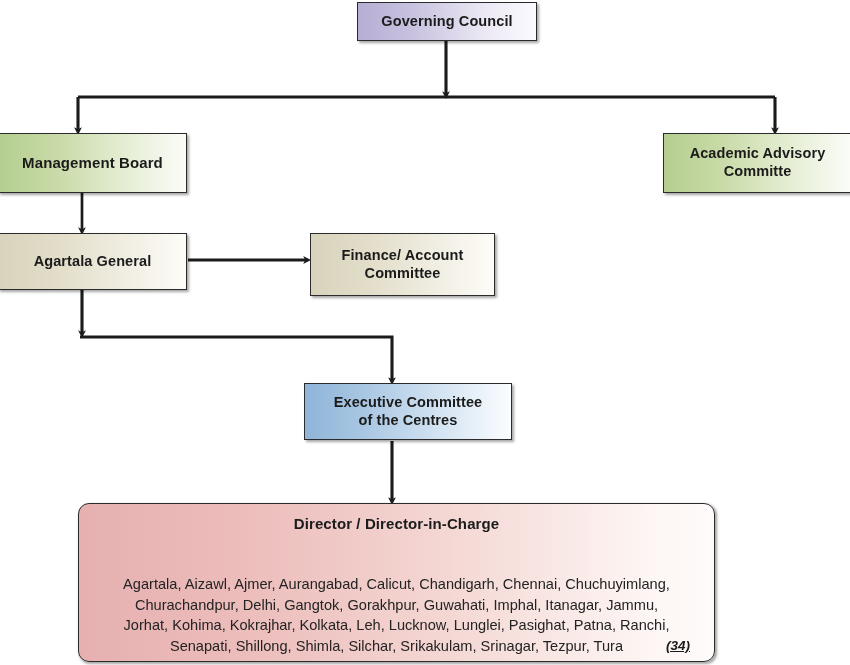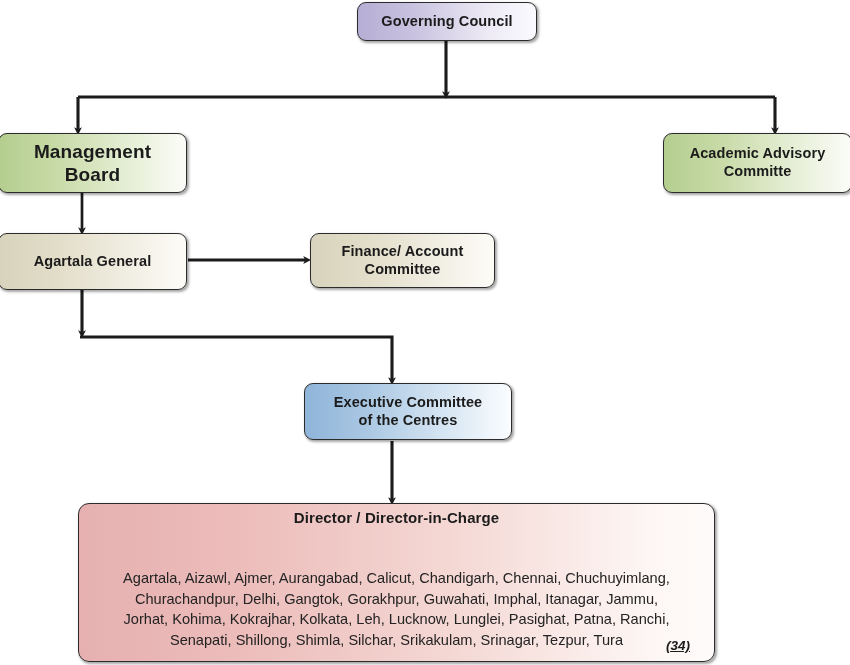--- a/index.html
+++ b/index.html
@@ -25,21 +25,21 @@
     position: absolute;
     left: 0; top: 0;
     width: 850px; height: 665px;
     pointer-events: none;
   }
 
   
   .node {
     position: absolute;
     border: 1.4px solid #2b2b2b;
-    border-radius: 9px;
+    border-radius: 0;
     display: flex;
     flex-direction: column;
     align-items: center;
     justify-content: center;
     text-align: center;
     color: #1b1b1b;
     box-shadow: 1.5px 1.5px 2.5px rgba(0,0,0,0.35);
   }
   .node .node-label {
     font-weight: bold;
@@ -53,48 +53,48 @@
   
   #node-governing-council {
     left: 357px; top: 2px; width: 180px; height: 39px;
     background: linear-gradient(to right, #b6aed4 0%, #c9c3e0 32%, #ece9f4 72%, #fbfaff 100%);
   }
 
   #node-management-board {
     left: -2px; top: 133px; width: 189px; height: 60px;
     background: linear-gradient(to right, #b4ce8f 0%, #c8daa7 30%, #e5eed4 68%, #fbfcf8 100%);
   }
-  #node-management-board .node-label { font-size: 19px; }
+  #node-management-board .node-label { font-size: 15px; }
 
   #node-academic-advisory {
     left: 663px; top: 133px; width: 189px; height: 60px;
     background: linear-gradient(to right, #b4ce8f 0%, #c8daa7 30%, #e5eed4 68%, #fbfcf8 100%);
   }
 
   #node-director-general {
     left: -2px; top: 233px; width: 189px; height: 57px;
     background: linear-gradient(to right, #d8d3bc 0%, #e2ddc8 30%, #efece0 65%, #fdfcf7 100%);
   }
 
   #node-finance-account {
-    left: 310px; top: 233px; width: 185px; height: 55px;
+    left: 310px; top: 233px; width: 185px; height: 63px;
     background: linear-gradient(to right, #d8d3bc 0%, #e2ddc8 30%, #efece0 65%, #fdfcf7 100%);
   }
 
   #node-executive-committee {
     left: 304px; top: 383px; width: 208px; height: 57px;
     background: linear-gradient(to right, #8fb5d9 0%, #a8c6e2 28%, #d4e4f2 66%, #fbfdff 100%);
   }
 
   #node-director-in-charge {
     left: 78px; top: 503px; width: 637px; height: 159px;
     border-radius: 11px;
     background: linear-gradient(to right, #e6b0b0 0%, #ecbdbb 26%, #f4d7d3 58%, #fdf6f4 90%, #fefbfa 100%);
     justify-content: flex-start;
-    padding-top: 5px;
+    padding-top: 11px;
   }
   #node-director-in-charge .dic-title {
     font-weight: bold;
     font-size: 15px;
     color: #1b1b1b;
     margin-bottom: 12px;
     letter-spacing: 0.1px;
   }
   #node-director-in-charge .dic-centres {
     font-size: 14.6px;

